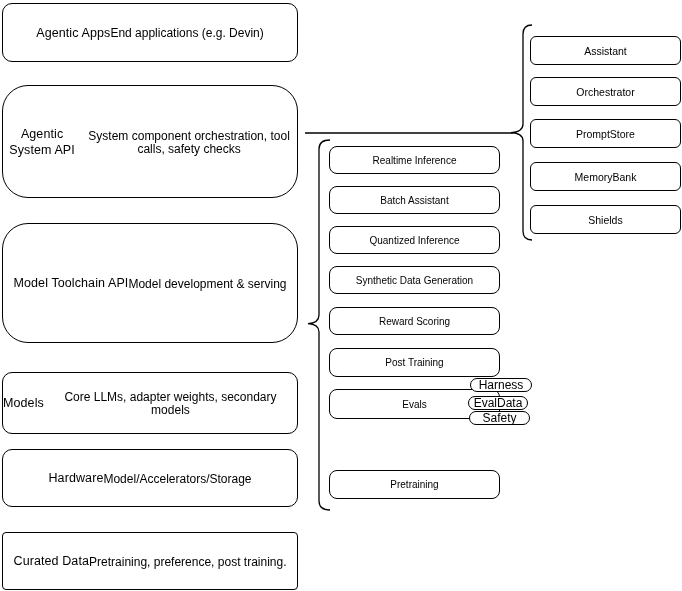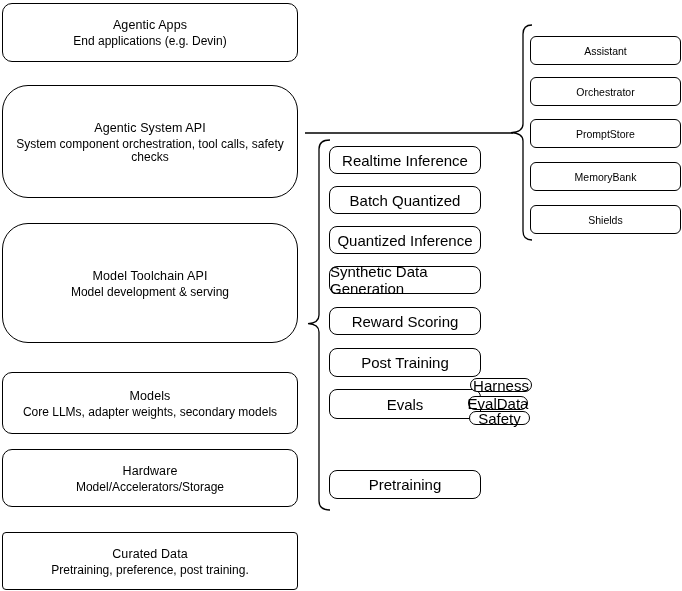--- a/index.html
+++ b/index.html
@@ -19,41 +19,41 @@
     z-index: 0;
   }
   .lbox {
     position: absolute;
     left: 2px;
     width: 296px;
     box-sizing: border-box;
     border: 1.2px solid var(--stroke, #000);
     background: var(--fill, #fff);
     display: flex;
-    flex-direction: column;
+    flex-direction: row;
     align-items: center;
     justify-content: center;
     text-align: center;
     z-index: 1;
   }
   .ltitle { font-size: 12.5px; line-height: 16px; letter-spacing: 0.1px; }
   .lsub   { font-size: 12px;  line-height: 13px; margin-top: 2px; }
   .mbox {
     position: absolute;
     left: 329px;
-    width: 152px;
+    width: 171px;
     height: 28px;
     box-sizing: border-box;
     border: 1.2px solid var(--stroke, #000);
     border-radius: 8px;
     background: var(--fill, #fff);
     display: flex;
     align-items: center;
     justify-content: center;
-    font-size: 15px;
+    font-size: 10px;
     z-index: 1;
   }
   .rbox {
     position: absolute;
     left: 530px;
     width: 151px;
     height: 29px;
     box-sizing: border-box;
     border: 1.2px solid var(--stroke, #000);
     border-radius: 6px;
@@ -66,21 +66,21 @@
   }
   .pill {
     position: absolute;
     box-sizing: border-box;
     border: 1.2px solid var(--stroke, #000);
     border-radius: 999px;
     background: var(--fill, #fff);
     display: flex;
     align-items: center;
     justify-content: center;
-    font-size: 15px;
+    font-size: 12px;
     line-height: 1;
     z-index: 2;
   }
 </style>
 </head>
 <body>
 
 <div id="canvas">
 
   <svg id="wires" viewBox="0 0 682 591" xmlns="http://www.w3.org/2000/svg">
@@ -116,21 +116,21 @@
     <div class="ltitle">Hardware</div>
     <div class="lsub">Model/Accelerators/Storage</div>
   </div>
 
   <div class="lbox" style="top:532px;height:58px;border-radius:4px">
     <div class="ltitle">Curated Data</div>
     <div class="lsub">Pretraining, preference, post training.</div>
   </div>
 
   <div class="mbox" style="top:146px">Realtime Inference</div>
-  <div class="mbox" style="top:186px">Batch Quantized</div>
+  <div class="mbox" style="top:186px">Batch Assistant</div>
   <div class="mbox" style="top:226px">Quantized Inference</div>
   <div class="mbox" style="top:266px">Synthetic Data Generation</div>
   <div class="mbox" style="top:307px">Reward Scoring</div>
   <div class="mbox" style="top:389px;height:30px">Evals</div>
   <div class="mbox" style="top:348px;height:29px">Post Training</div>
   <div class="mbox" style="top:470px;height:29px">Pretraining</div>
 
   <div class="pill" style="left:470px;top:378px;width:62px;height:14px">Harness</div>
   <div class="pill" style="left:468px;top:396px;width:60px;height:14px">EvalData</div>
   <div class="pill" style="left:469px;top:411px;width:61px;height:14px">Safety</div>

